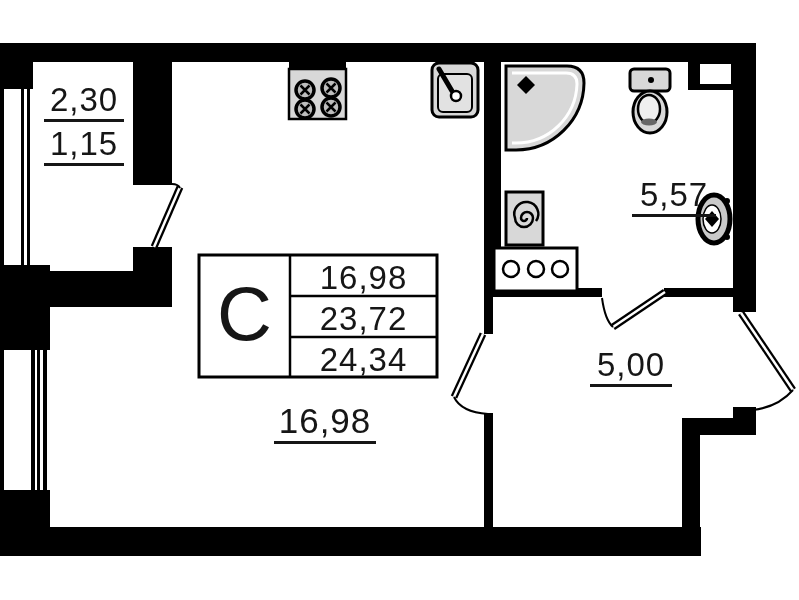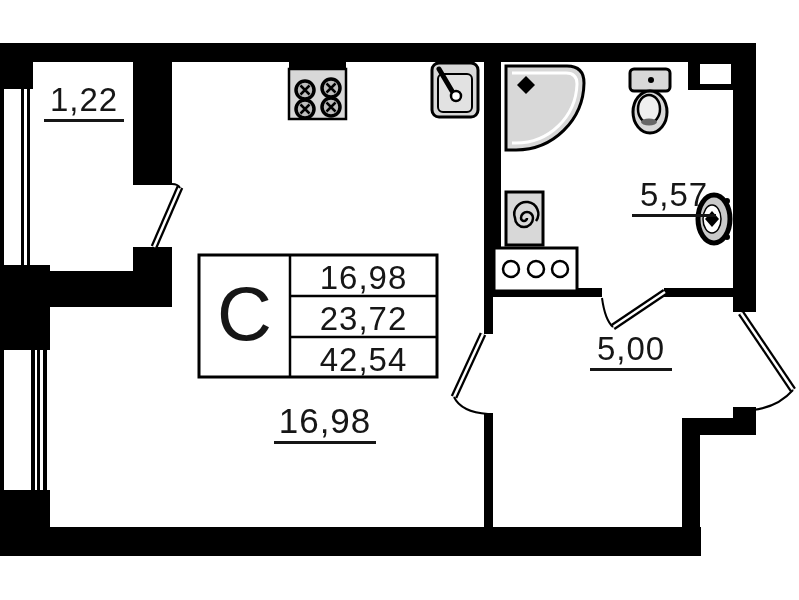--- a/index.html
+++ b/index.html
@@ -180,30 +180,31 @@
     </g>
 
     <g>
       <rect x="199" y="255" width="238" height="122" fill="#fff" stroke="#000" stroke-width="3"></rect>
       <line x1="290" y1="255" x2="290" y2="377" stroke="#000" stroke-width="2.5"></line>
       <line x1="290" y1="296" x2="437" y2="296" stroke="#000" stroke-width="2.5"></line>
       <line x1="290" y1="337" x2="437" y2="337" stroke="#000" stroke-width="2.5"></line>
     </g>
   </svg>
 
-  <div class="dim" style="left:44px;top:83px;width:80px;">1,22</div>
-
+  <div class="dim" style="left:44px;top:83px;width:80px;">2,30</div>
+
+  <div class="dim" style="left:44px;top:127px;width:80px;">1,15</div>
 
   <div class="dim" style="left:586px;top:178px;width:84px;margin-left:46px;">5,57</div>
 
-  <div class="dim" style="left:590px;top:332px;width:82px;">5,00</div>
+  <div class="dim" style="left:590px;top:348px;width:82px;">5,00</div>
 
   <div class="dim" style="left:274px;top:403px;width:102px;font-size:35px;">16,98</div>
 
   <div class="tbl-type">С</div>
 
   <div class="tbl-val" style="top:261px;">16,98</div>
 
   <div class="tbl-val" style="top:302px;">23,72</div>
 
-  <div class="tbl-val" style="top:343px;">42,54</div>
+  <div class="tbl-val" style="top:343px;">24,34</div>
 
 </div>
 
 </body></html>

